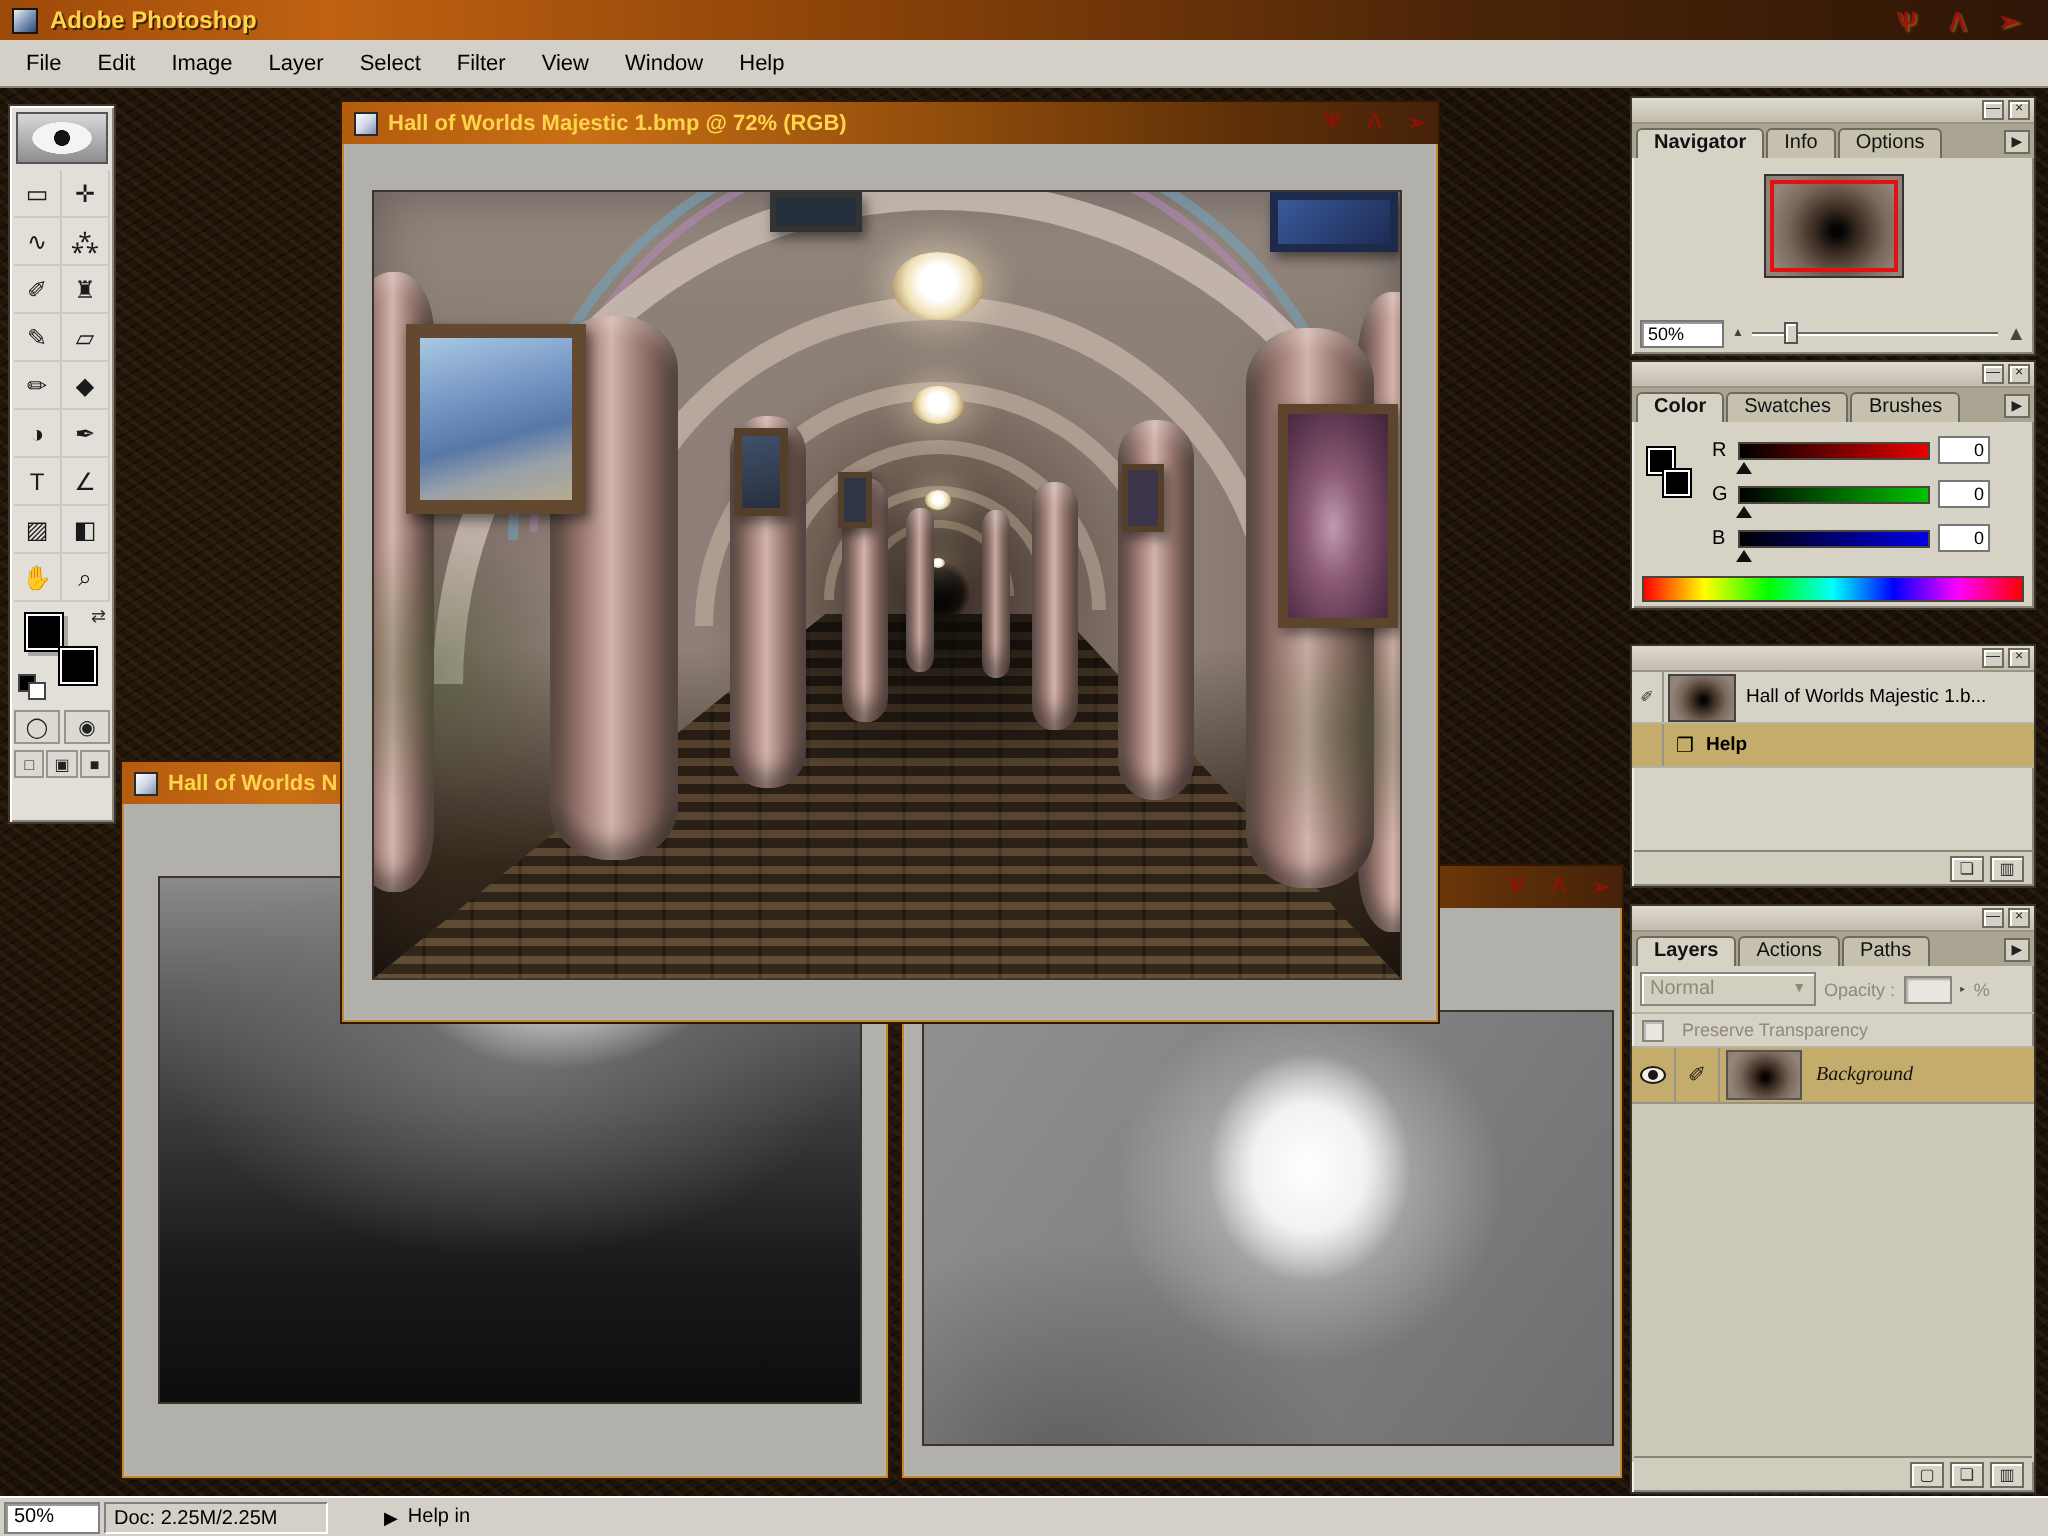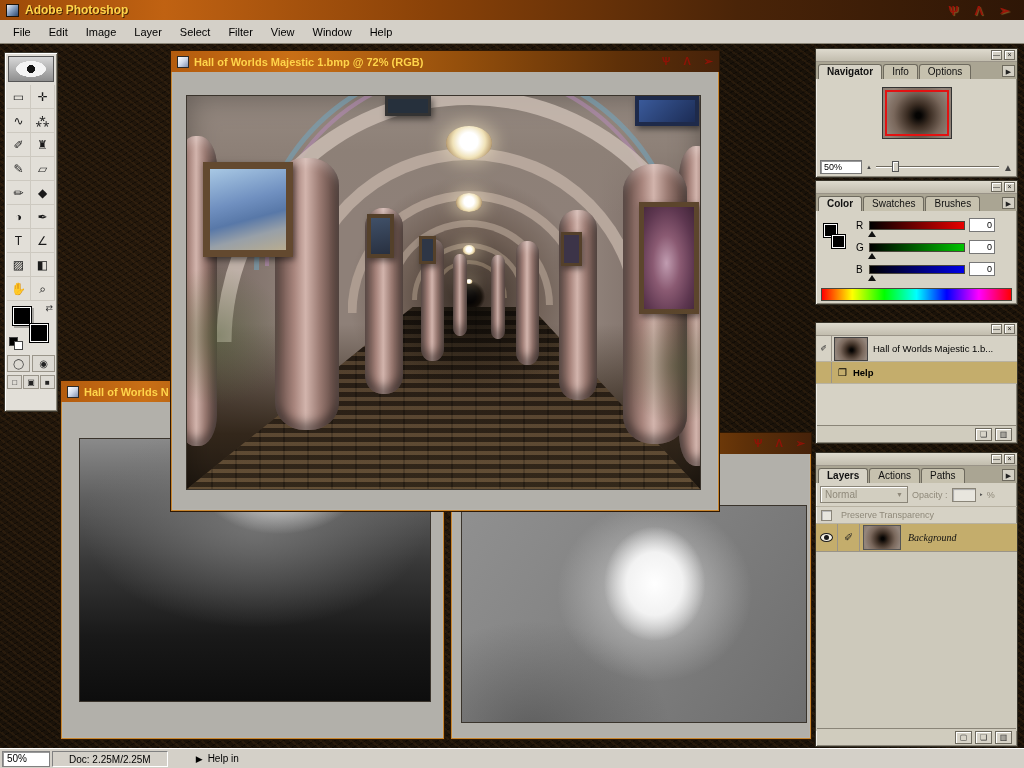--- a/index.html
+++ b/index.html
@@ -21,21 +21,21 @@
 
   .workspace { position:absolute; left:0; top:44px; width:1024px; height:704px; background-color:#1a1209;
     background-image:
       repeating-linear-gradient(37deg, rgba(125,78,30,.14) 0 2px, transparent 2px 6px),
       repeating-linear-gradient(-29deg, rgba(0,0,0,.35) 0 1px, transparent 1px 5px),
       radial-gradient(circle at 30% 40%, rgba(95,58,25,.22), transparent 60%); }
 
   .statusbar { position:absolute; left:0; top:748px; width:1024px; height:20px; background:#d4d0c8;
     border-top:1px solid #fff; display:flex; align-items:center; padding:0 2px; }
   .sb-zoom { width:48px; height:16px; background:#fff; border:1px solid #808080; box-shadow:inset 1px 1px 0 #999; font-size:10px; padding:1px 4px; }
-  .sb-doc { height:16px; font-size:10px; line-height:13px; padding:1px 16px; margin-left:2px; min-width:112px;
+  .sb-doc { height:16px; font-size:10px; line-height:13px; padding:1px 4px; margin-left:2px; min-width:112px;
     border:1px solid; border-color:#808080 #fff #fff #808080; }
   .sb-arrow { font-size:9px; margin-left:28px; color:#000; }
   .sb-hint { font-size:10px; margin-left:5px; }
 
   
   .toolbox { position:absolute; left:4px; top:8px; width:54px; height:360px; background:#e2dfd8;
     border:1px solid #3c382e; box-shadow:inset 1px 1px 0 #fff, inset -1px -1px 0 #8a8578; padding:2px; z-index:40; }
   .tool-logo { width:46px; height:26px; margin:1px auto 3px; border:1px solid #555;
     background:
       radial-gradient(circle 4px at 50% 50%, #141414 98%, transparent),

